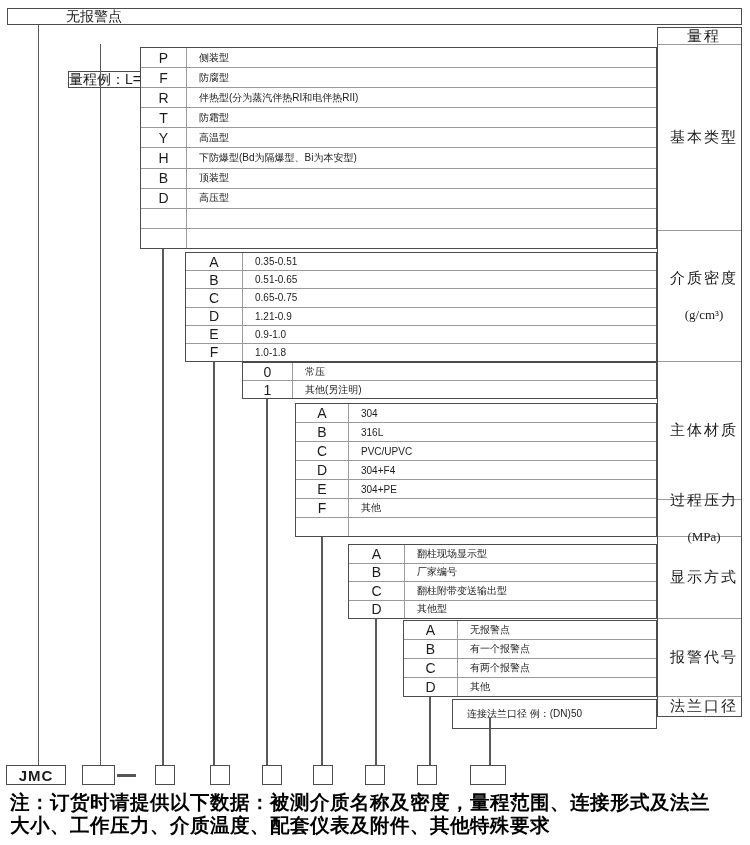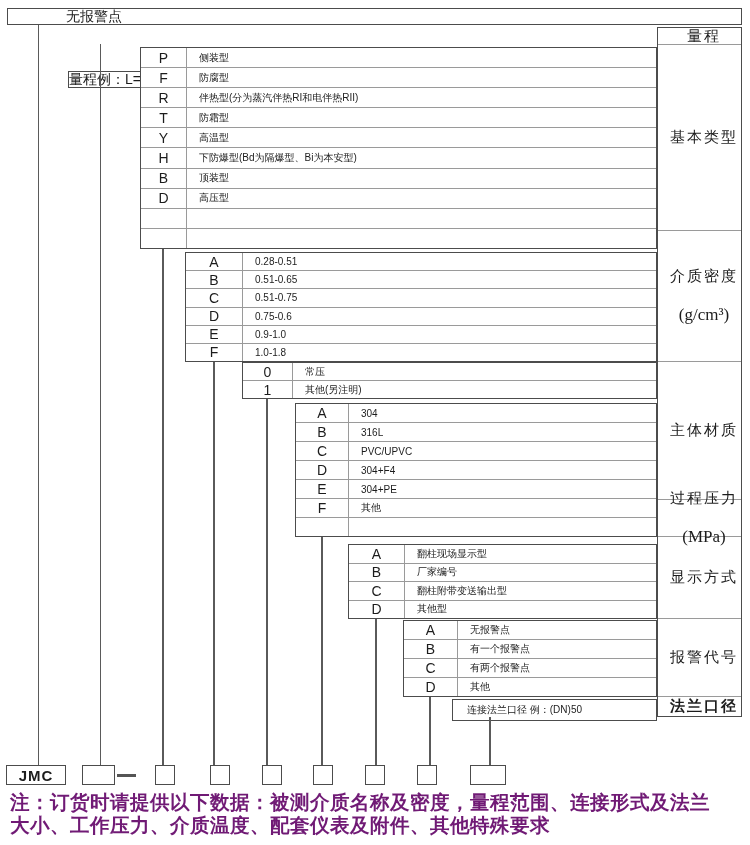--- a/index.html
+++ b/index.html
@@ -17,29 +17,29 @@
   .row:last-child{border-bottom:none;}
   .code{box-sizing:border-box;border-right:1px solid #9a9a9a;display:flex;align-items:center;
         justify-content:center;font-size:14px;}
   .desc{flex:1;display:flex;align-items:center;padding-left:12px;font-size:10px;white-space:nowrap;overflow:hidden;}
   #s0{left:140px;top:47px;width:517px;height:202px;} #s0 .code{width:46px;}
   #s1{left:185px;top:252px;width:472px;height:110px;} #s1 .code{width:57px;}
   #s2{left:242px;top:362px;width:415px;height:37px;}  #s2 .code{width:50px;}
   #s3{left:295px;top:403px;width:362px;height:134px;} #s3 .code{width:53px;}
   #s4{left:348px;top:544px;width:309px;height:75px;}  #s4 .code{width:56px;}
   #s5{left:403px;top:620px;width:254px;height:77px;}  #s5 .code{width:54px;}
-  #s6{left:452px;top:699px;width:205px;height:22px;}
+  #s6{left:452px;top:699px;width:205px;height:30px;}
   
   #lblcol{position:absolute;left:657px;top:27px;width:85px;height:690px;box-sizing:border-box;
           border:1.5px solid #4c4c4c;display:flex;flex-direction:column;background:#fff;}
   .lbl{box-sizing:border-box;border-bottom:1px solid #9a9a9a;display:flex;flex-direction:column;
        align-items:center;justify-content:center;
        font-family:"Liberation Serif","DejaVu Serif",serif;font-size:15px;letter-spacing:2px;padding-left:9px;}
-  .lbl:last-child{border-bottom:none;font-weight:bold;}
-  .lbl-sub{font-size:17px;letter-spacing:0;margin-top:19px;}
+  .lbl:last-child{border-bottom:none;}
+  .lbl-sub{font-size:13px;letter-spacing:0;margin-top:19px;}
   
   .vline{position:absolute;width:1.5px;background:#5a5a5a;}
   
   .cbox{position:absolute;top:765px;height:20px;box-sizing:border-box;
         border:1.5px solid #4c4c4c;background:#fff;display:flex;align-items:center;justify-content:center;}
   .jmc{font-weight:bold;font-size:15px;letter-spacing:1px;}
   .dash{position:absolute;left:117px;top:774px;width:19px;height:2.5px;background:#555;}
   
   .note{position:absolute;left:10px;top:791px;width:738px;font-weight:bold;
         font-size:19.5px;line-height:22.5px;letter-spacing:0.5px;}
@@ -96,33 +96,33 @@
     </div>
     <div class="row">
       <div class="code"></div>
       <div class="desc"></div>
     </div>
   </div>
 
   <div class="sec" id="s1">
     <div class="row">
       <div class="code">A</div>
-      <div class="desc">0.28-0.51</div>
+      <div class="desc">0.35-0.51</div>
     </div>
     <div class="row">
       <div class="code">B</div>
       <div class="desc">0.51-0.65</div>
     </div>
     <div class="row">
       <div class="code">C</div>
-      <div class="desc">0.51-0.75</div>
-    </div>
-    <div class="row">
-      <div class="code">D</div>
-      <div class="desc">0.75-0.6</div>
+      <div class="desc">0.65-0.75</div>
+    </div>
+    <div class="row">
+      <div class="code">D</div>
+      <div class="desc">1.21-0.9</div>
     </div>
     <div class="row">
       <div class="code">E</div>
       <div class="desc">0.9-1.0</div>
     </div>
     <div class="row">
       <div class="code">F</div>
       <div class="desc">1.0-1.8</div>
     </div>
   </div>
@@ -258,18 +258,18 @@
   <div class="cbox" style="left:82px;width:33px;"></div>
   <div class="dash"></div>
   <div class="cbox" style="left:155px;width:20px;"></div>
   <div class="cbox" style="left:210px;width:20px;"></div>
   <div class="cbox" style="left:262px;width:20px;"></div>
   <div class="cbox" style="left:313px;width:20px;"></div>
   <div class="cbox" style="left:365px;width:20px;"></div>
   <div class="cbox" style="left:417px;width:20px;"></div>
   <div class="cbox" style="left:470px;width:36px;"></div>
 
-  <div class="note" id="note-text" style="color: #701a75;">
+  <div class="note" id="note-text" style="color: #000000;">
     <div>注：订货时请提供以下数据：被测介质名称及密度，量程范围、连接形式及法兰</div>
     <div>大小、工作压力、介质温度、配套仪表及附件、其他特殊要求</div>
   </div>
 
 </div>
 
 </body></html>

